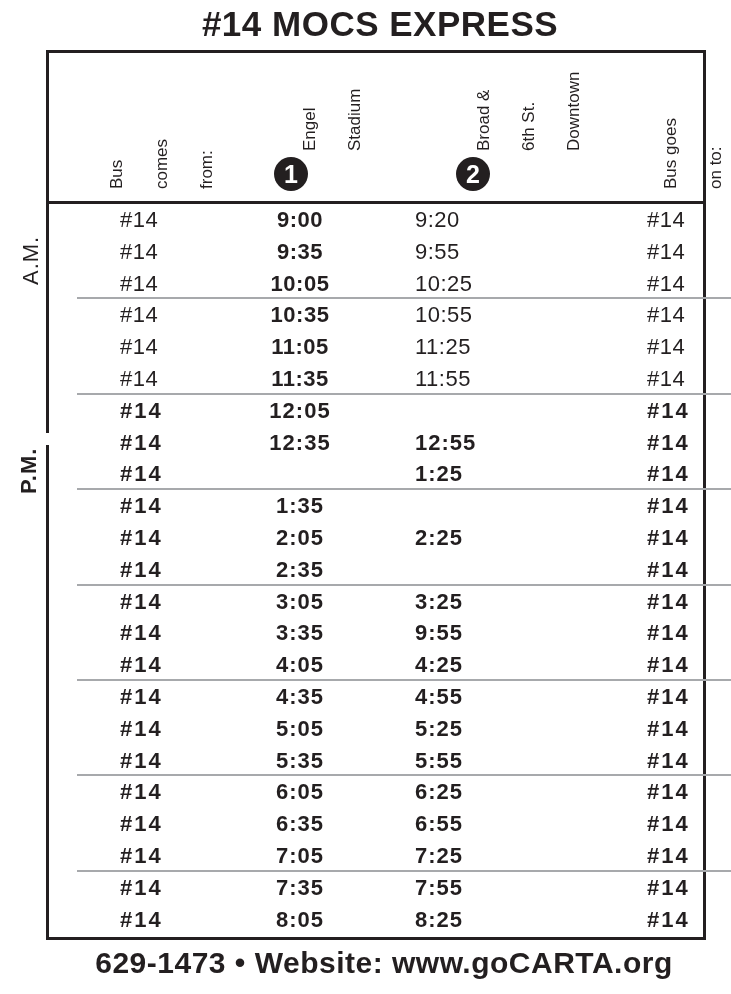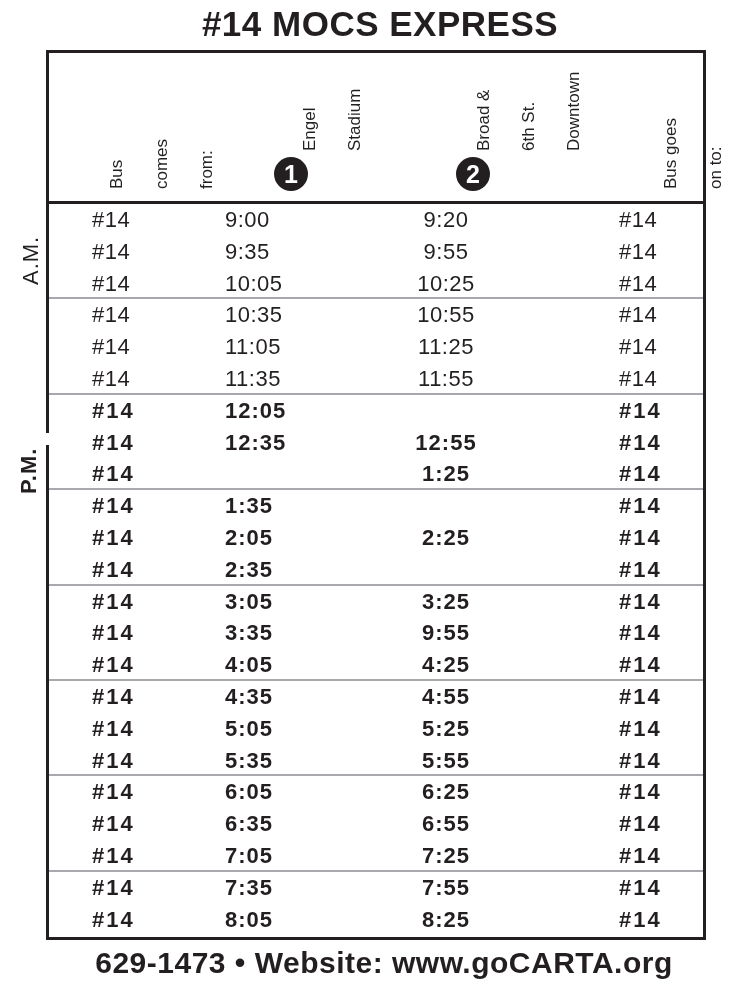--- a/index.html
+++ b/index.html
@@ -10,27 +10,27 @@
     .box { position:absolute; left:46px; top:50px; width:654px; height:884px;
            border:3px solid #231f20; }
     .header { position:absolute; left:0; top:0; width:654px; height:148px;
               border-bottom:3px solid #231f20; }
     .vlabel { position:absolute; transform:rotate(-90deg); transform-origin:left top;
               font-size:17px; line-height:15px; white-space:pre; }
     .vlabel span { display:block; }
     .stop-badge { position:absolute; width:34px; height:34px; border-radius:50%;
                   background:#231f20; color:#fff; font-weight:bold; font-size:25px;
                   text-align:center; line-height:35px; }
-    .rows { position:absolute; left:0; top:151px; width:654px; }
+    .rows { position:absolute; left:0; top:151px; width:654px;padding-left:28px; }
     .row { position:relative; height:31.8px; font-size:22px; line-height:31.8px; }
     .row.sep { border-top:2px solid #a7a9ac; margin-top:-2px; }
     .cell { position:absolute; top:0; }
     .c0 { left:43px; width:70px; }
-    .c1 { left:176px; width:118px; text-align:left; }
-    .c2 { left:338px; width:118px; text-align:center; }
+    .c1 { left:164px; width:118px; text-align:center;font-weight:bold; }
+    .c2 { left:338px; width:118px; text-align:left; }
     .c3 { left:570px; width:70px; }
     .row.pm { font-weight:bold; letter-spacing:1px; }
     .row.pm .c0, .row.pm .c3 { letter-spacing:2px; }
     .row.am { font-weight:normal; letter-spacing:0.5px; }
     .period { position:absolute; transform:rotate(-90deg); transform-origin:left top; font-size:22px; }
     .period-am { left:18px; top:285px; font-weight:normal; letter-spacing:1px; }
     .period-pm { left:16px; top:494px; font-weight:bold; letter-spacing:1px; }
     .gap { position:absolute; left:44px; top:433px; width:7px; height:12px; background:#fff; }
     .footer { position:absolute; left:0; top:943px; width:768px; text-align:center;
               font-size:30px; font-weight:bold; letter-spacing:0.5px; line-height:40px; }

